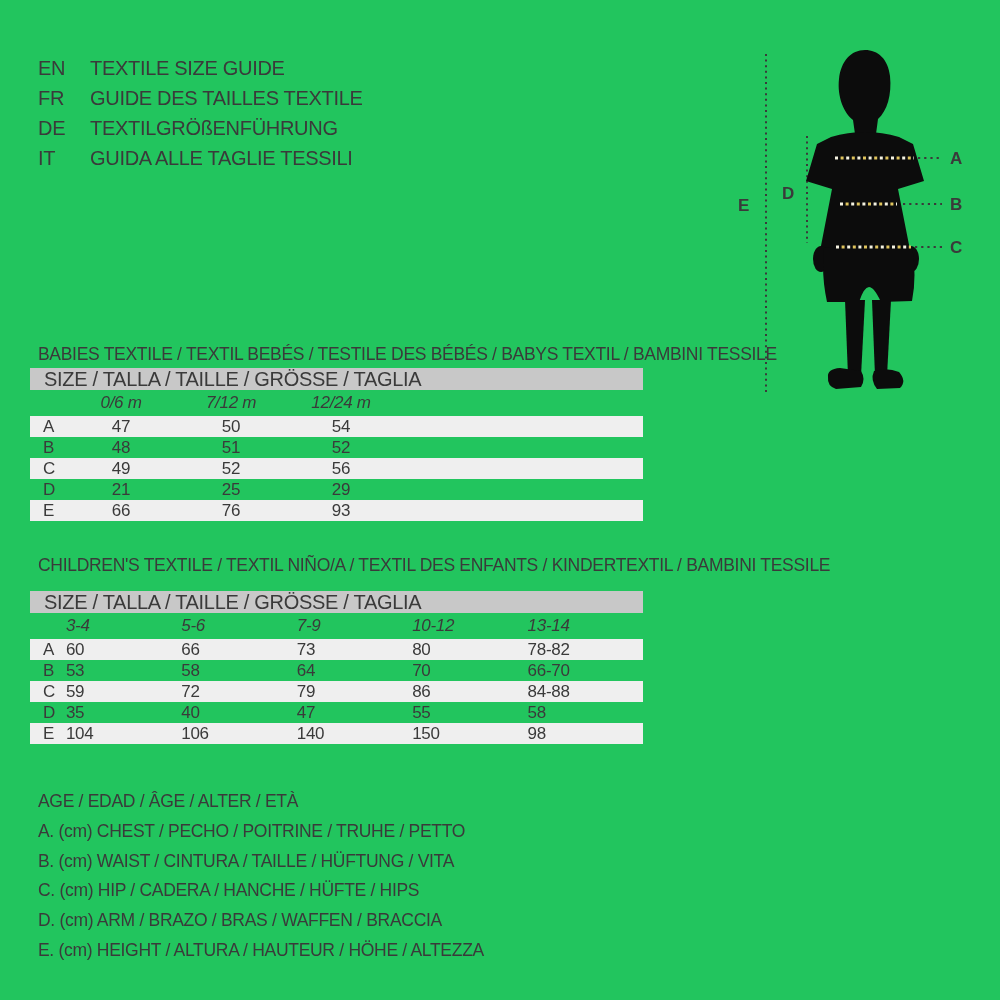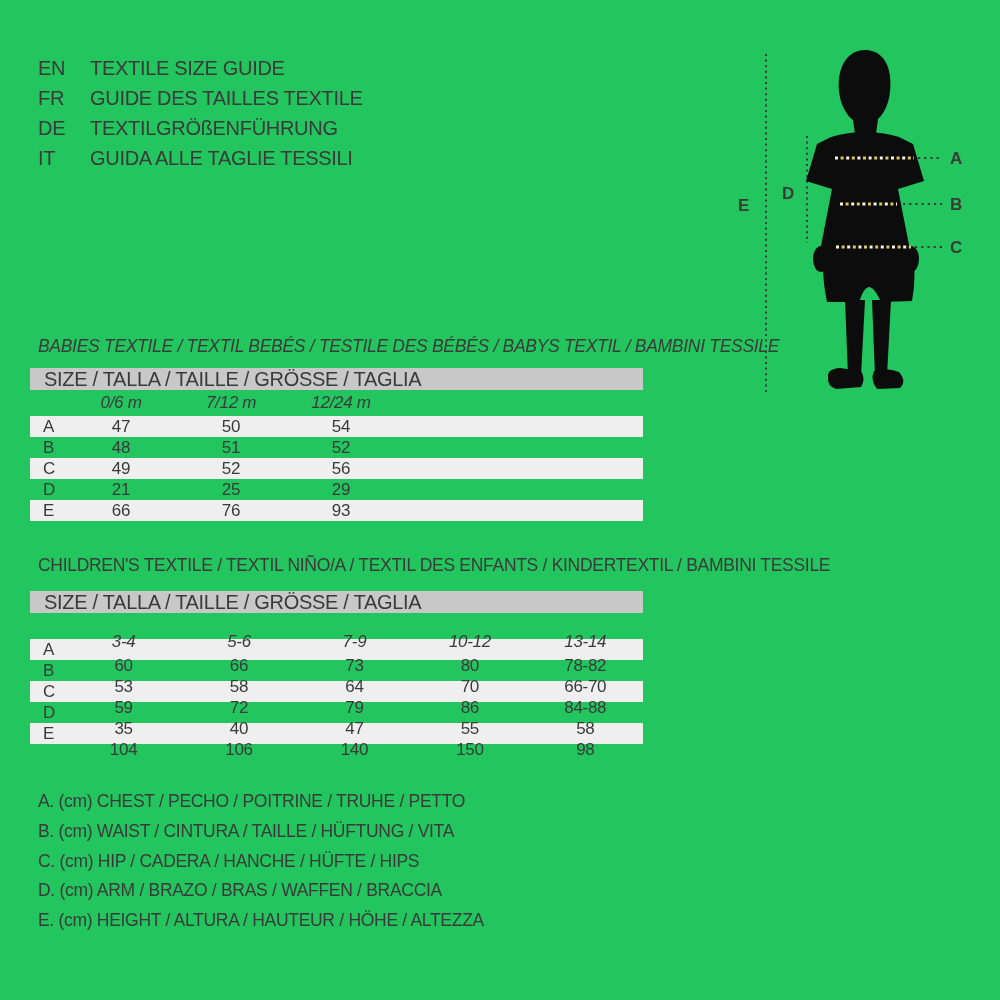--- a/index.html
+++ b/index.html
@@ -15,21 +15,21 @@
   .sec-title{position:absolute;left:38px;font-size:17.5px;line-height:20px;white-space:nowrap;}
   
   .stable{position:absolute;left:30px;width:613px;}
   .size-header{height:22px;line-height:22px;background:#c8c8c8;padding-left:14px;font-size:20px;white-space:nowrap;}
   .colhead{display:flex;height:26px;line-height:26px;font-size:17px;font-style:italic;}
   .trow{display:flex;height:21px;line-height:21px;font-size:17px;}
   .trow.alt{background:#efefef;}
   .cell{box-sizing:border-box;}
   .rlabel{width:36px;padding-left:13px;}
   .babies-t .val{width:110px;text-align:center;}
-  .children-t .val{width:116px;text-align:center;margin-top:16px;}
+  .children-t .val{width:116px;}
   
   .legend{position:absolute;left:38px;top:787px;}
   .legend-line{height:29.8px;line-height:29.8px;font-size:17.5px;white-space:nowrap;}
   
   .figure{position:absolute;left:718px;top:38px;width:272px;height:372px;}
   .figure svg{display:block;}
   .fig-label{font-family:"Liberation Sans",sans-serif;font-size:17px;font-weight:bold;fill:#3a3a3a;letter-spacing:0;}
 </style>
 </head>
 <body>
@@ -93,21 +93,21 @@
 
       <g>
         <line x1="118" y1="209" x2="193" y2="209" stroke-width="3.2" stroke-dasharray="3 8.2" stroke="#f6f3e2"></line>
         <line x1="123.6" y1="209" x2="193" y2="209" stroke-width="3.2" stroke-dasharray="3 8.2" stroke="#dfc45d"></line>
         <line x1="197" y1="209" x2="224" y2="209" stroke-width="2.2" stroke-dasharray="2.2 4" stroke="#3a3a3a"></line>
         <text x="232" y="215" class="fig-label">C</text>
       </g>
     </svg>
   </div>
 
-  <div class="sec-title" style="top:336px;font-style:italic;">BABIES TEXTILE / TEXTIL BEBÉS / TESTILE DES BÉBÉS / BABYS TEXTIL / BAMBINI TESSILE</div>
+  <div class="sec-title" style="top:344px;">BABIES TEXTILE / TEXTIL BEBÉS / TESTILE DES BÉBÉS / BABYS TEXTIL / BAMBINI TESSILE</div>
   <div class="stable babies-t" style="top:368px;">
     <div class="size-header">SIZE / TALLA / TAILLE / GRÖSSE / TAGLIA</div>
     <div class="colhead">
       <div class="cell rlabel"></div>
       <div class="cell val">0/6 m</div>
       <div class="cell val">7/12 m</div>
       <div class="cell val">12/24 m</div>
     </div>
     <div class="trow alt">
       <div class="cell rlabel">A</div>
@@ -188,20 +188,21 @@
       <div class="cell rlabel">E</div>
       <div class="cell val">104</div>
       <div class="cell val">106</div>
       <div class="cell val">140</div>
       <div class="cell val">150</div>
       <div class="cell val">98</div>
     </div>
   </div>
 
   <div class="legend">
+    <div class="legend-line">AGE / EDAD / ÂGE / ALTER / ETÀ</div>
     <div class="legend-line">A. (cm) CHEST / PECHO / POITRINE / TRUHE / PETTO</div>
     <div class="legend-line">B. (cm) WAIST / CINTURA / TAILLE / HÜFTUNG / VITA</div>
     <div class="legend-line">C. (cm) HIP / CADERA / HANCHE / HÜFTE / HIPS</div>
     <div class="legend-line">D. (cm) ARM / BRAZO / BRAS / WAFFEN / BRACCIA</div>
     <div class="legend-line">E. (cm) HEIGHT / ALTURA / HAUTEUR / HÖHE / ALTEZZA</div>
   </div>
 
 </div>
 
 </body></html>

